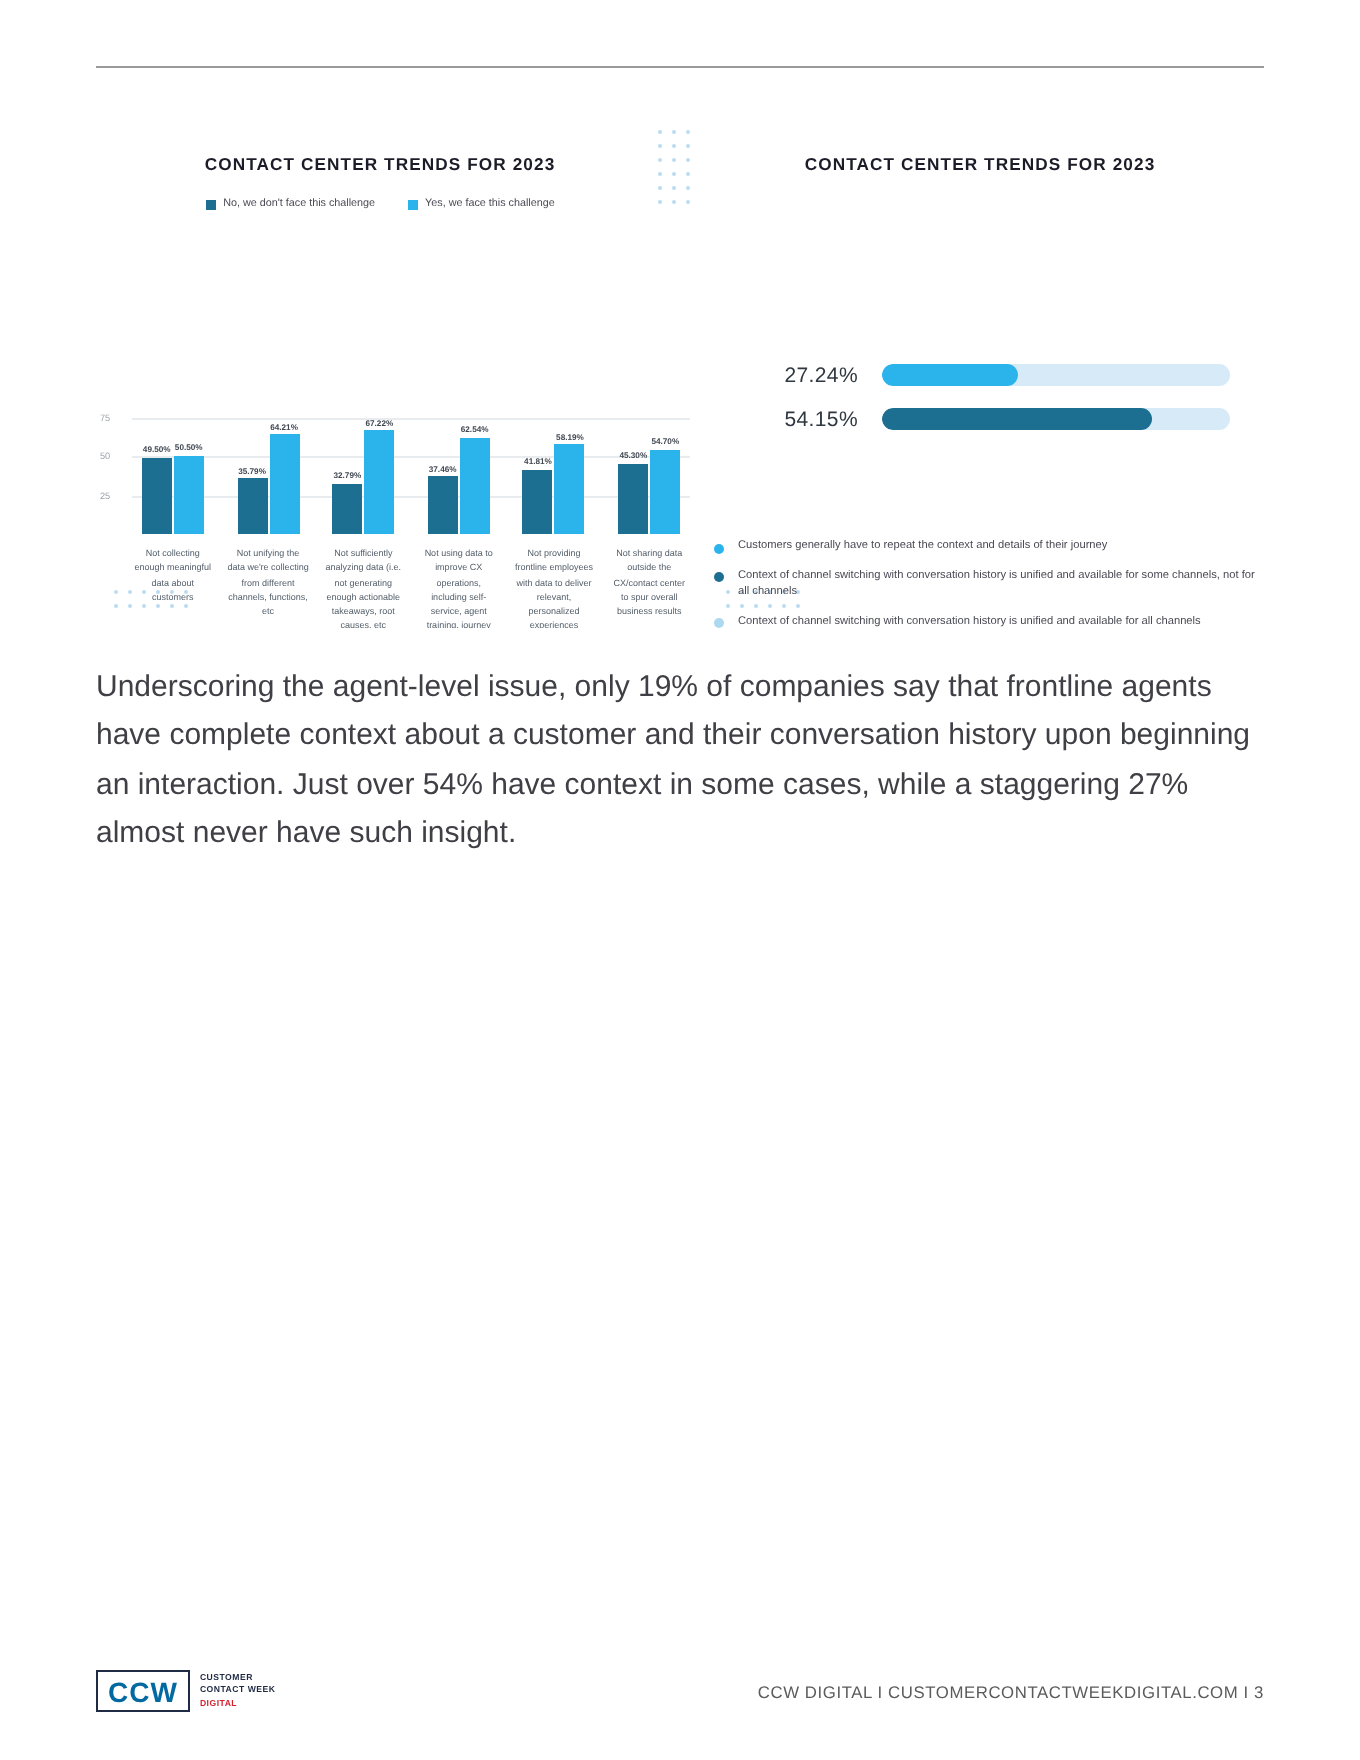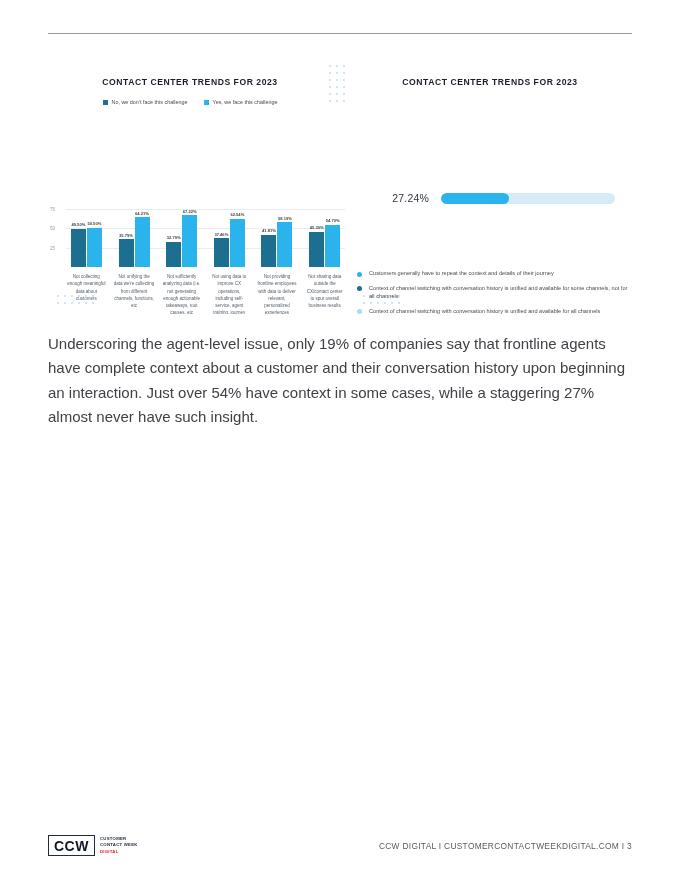--- a/index.html
+++ b/index.html
@@ -134,21 +134,21 @@
   .cat {
     width: 14.6%;
     text-align: center;
     font-size: 4.5px;
     line-height: 1.62;
     color: #55606b;
   }
 
   
   .rbars { position: absolute; top: 125px; left: 26px; width: 240px; }
-  .rbar-row { display: flex; align-items: flex-end; height: 22px; }
+  .rbar-row { display: flex; align-items: flex-start; height: 22px; }
   .rbar-val {
     width: 66px;
     text-align: right;
     padding-right: 12px;
     font-size: 10.5px;
     color: #2f3740;
     letter-spacing: 0.2px;
   }
   .rbar-track {
     position: relative;
@@ -182,21 +182,21 @@
     align-items: center;
     justify-content: space-between;
   }
   .logo { display: flex; align-items: center; gap: 5px; }
   .logo-box {
     border: 1.6px solid #1f2a44;
     padding: 3px 5px 2px;
     font-size: 14px;
     font-weight: bold;
     letter-spacing: 0.5px;
-    color: #0f172a;
+    color: #0369a1;
     line-height: 1;
   }
   .logo-words { font-size: 4.3px; font-weight: bold; line-height: 1.5; letter-spacing: 0.25px; }
   .logo-words .l1, .logo-words .l2 { color: #1f2a44; display: block; }
   .logo-words .l3 { color: #d4232f; display: block; }
   .footer-right { font-size: 8.4px; letter-spacing: 0.3px; color: #5b5b5b; }
 </style>
 </head>
 <body>
 
@@ -354,20 +354,26 @@
         <i></i>
       </div>
 
     <div class="chart-kicker">CONTACT CENTER TRENDS FOR 2023</div>
 
     <div class="rbars" id="rbars">
         <div class="rbar-row">
           <div class="rbar-val">27.24%</div>
           <div class="rbar-track">
             <div class="rbar-fill" style="width: 38.9143%; background: rgb(43, 179, 236);"></div>
+          </div>
+        </div>
+        <div class="rbar-row">
+          <div class="rbar-val">54.15%</div>
+          <div class="rbar-track">
+            <div class="rbar-fill" style="width: 77.3571%; background: rgb(29, 111, 145);"></div>
           </div>
         </div>
       </div>
     <div class="rlegend" id="rlegend">
         <div class="rleg-item">
           <span class="rleg-dot" style="background: rgb(43, 179, 236);"></span>
           <span class="rleg-text">Customers generally have to repeat the context and details of their journey</span>
         </div>
         <div class="rleg-item">
           <span class="rleg-dot" style="background: rgb(29, 111, 145);"></span>

